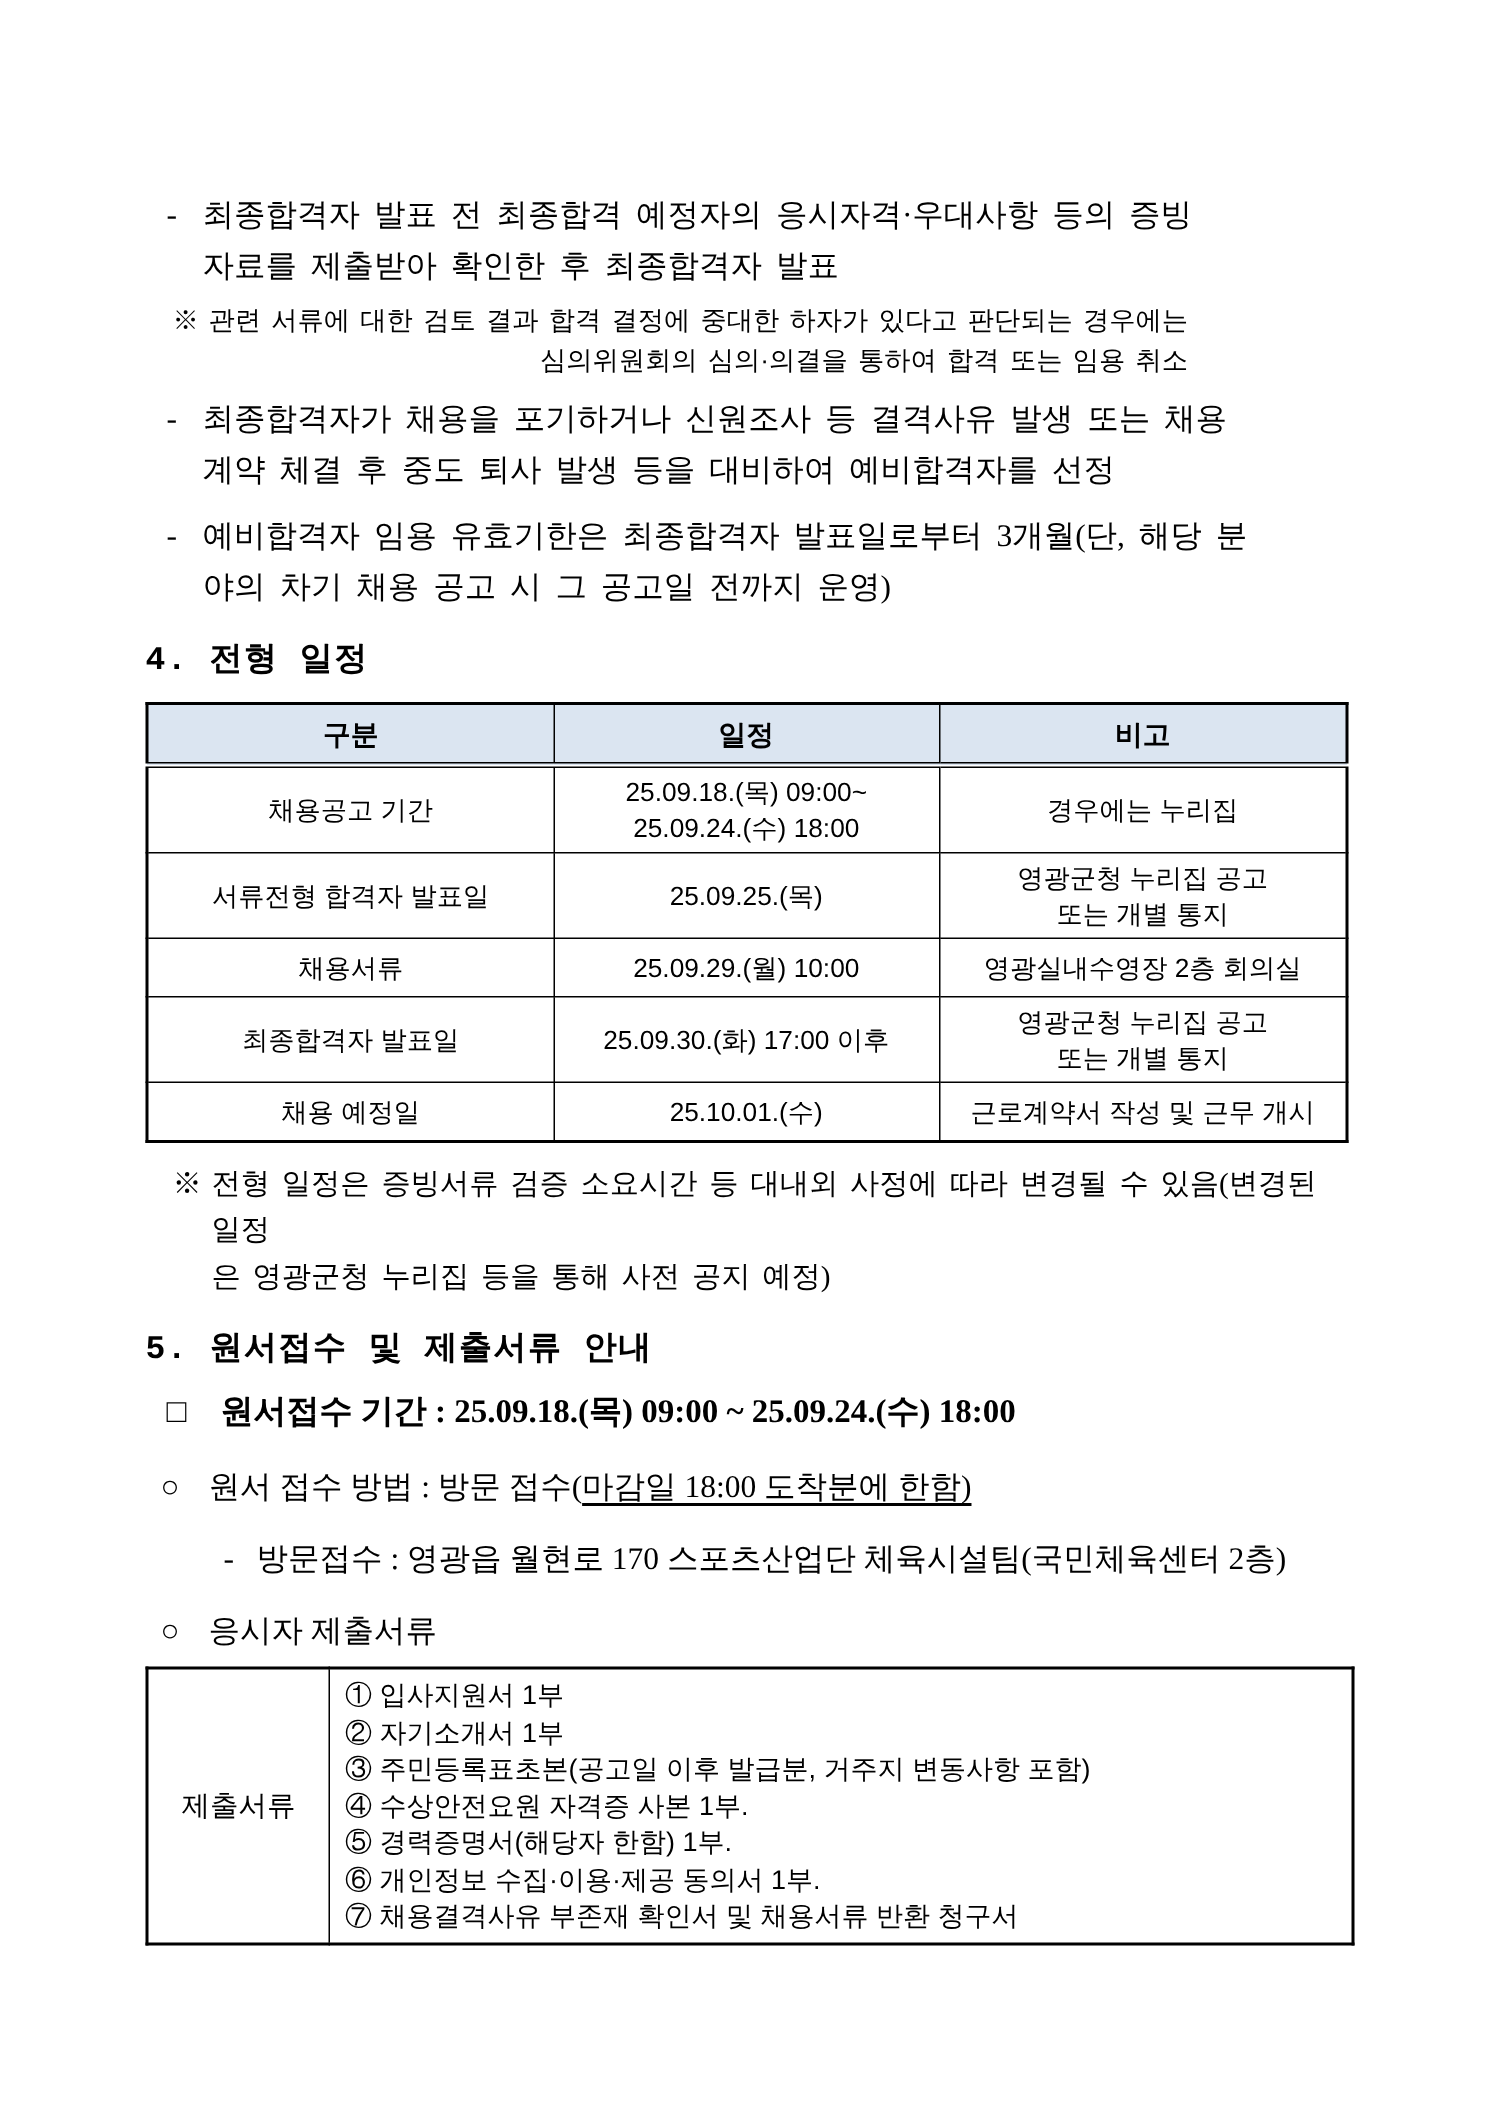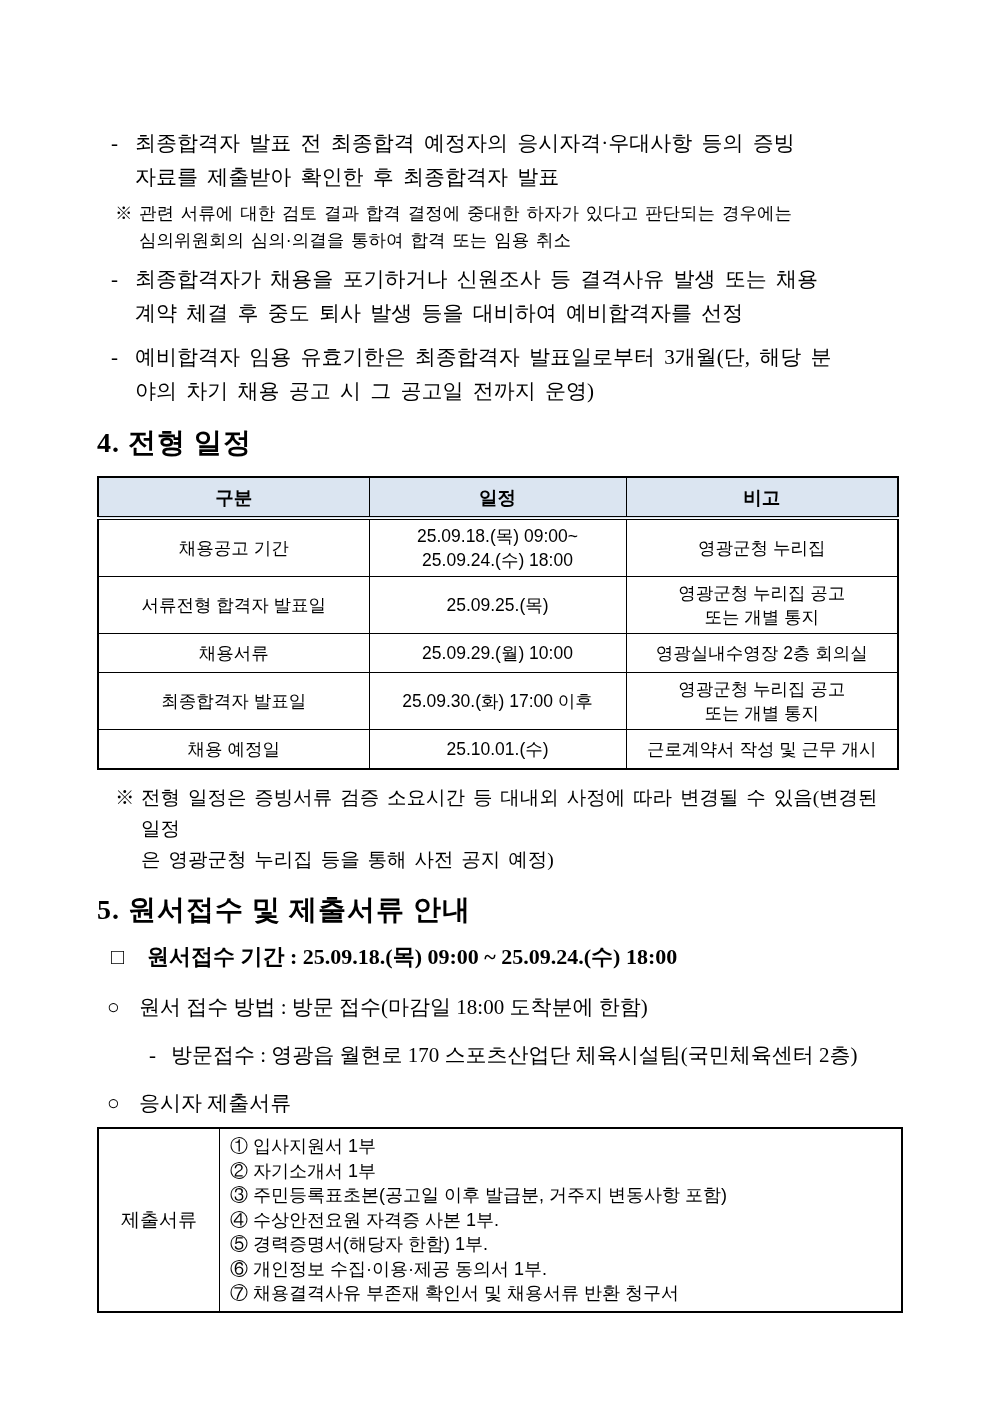--- a/index.html
+++ b/index.html
@@ -7,24 +7,24 @@
   .page{position:relative;width:992px;height:1403px;background:#fff;overflow:hidden;box-sizing:border-box;
         padding:126px 92px 0 97px;}
   
   .para{display:flex;align-items:flex-start;font-size:21px;line-height:34px;margin:0 0 0 14px;}
   .para .marker{flex:none;width:24px;}
   .para .ptext{white-space:pre-line;word-spacing:4px;}
   
   .gnote{display:flex;align-items:flex-start;font-family:"Liberation Sans", sans-serif;
          font-size:17.5px;line-height:27px;margin:6px 0 0 18px;}
   .gnote .marker{flex:none;width:24px;}
-  .gnote .ptext{white-space:pre-line;word-spacing:2px;}
+  .gnote .ptext{white-space:pre-line;word-spacing:2px;text-align:right;}
   .mt8{margin-top:8px;} .mt10{margin-top:10px;}
   
-  .heading{font-family:Liberation Serif, serif;font-weight:900;font-size:28px;
+  .heading{font-family:Liberation Mono, monospace;font-weight:900;font-size:22px;
            letter-spacing:1px;margin:16px 0 0 0;}
   .heading.h5{}
   
   table.sched{border-collapse:collapse;width:800px;margin:14px 0 0 0;
               font-family:"Liberation Sans", sans-serif;font-size:17.5px;table-layout:fixed;}
   table.sched th, table.sched td{border:1px solid #000;text-align:center;vertical-align:middle;
               padding:4px 4px;margin-left:36px;}
   table.sched{border:2px solid #000;}
   table.sched thead th{background:#dbe5f1;font-weight:bold;font-size:18.5px;height:30px;
               border-bottom:4px double #000;}
@@ -33,21 +33,21 @@
   
   .snote{display:flex;align-items:flex-start;font-size:19.5px;line-height:31px;margin:12px 0 0 18px;}
   .snote .marker{flex:none;width:26px;}
   .snote .ptext{white-space:pre-line;word-spacing:3px;}
   
   .sqline{display:flex;align-items:flex-start;font-size:22px;font-weight:bold;line-height:32px;
           margin:12px 0 0 14px;}
   .sqline .marker{flex:none;width:36px;font-weight:normal;font-size:22px;}
   .oline{display:flex;align-items:flex-start;font-size:21px;line-height:32px;margin:18px 0 0 10px;}
   .oline .marker{flex:none;width:32px;}
-  .u{text-underline-offset:4px;margin-top:14px;}
+  .u{text-decoration:underline;text-underline-offset:4px;margin-top:14px;}
   .dline{display:flex;align-items:flex-start;font-size:21px;line-height:32px;margin:16px 0 0 52px;}
   .dline .marker{flex:none;width:22px;}
   
   table.docs{border-collapse:collapse;width:806px;margin:8px 0 0 0;
              font-family:"Liberation Sans", sans-serif;font-size:18px;}
   table.docs{border:2px solid #000;}
   table.docs td{border:1px solid #000;vertical-align:middle;}
   table.docs td.label{width:118px;text-align:center;font-size:19px;}
   table.docs td.items{padding:5px 10px;}
   table.docs .doc-line{line-height:24.5px;text-align:left;}
@@ -99,21 +99,21 @@
     <tbody>
         <tr>
           <td>
             <div class="cell-line">채용공고 기간</div>
           </td>
           <td>
             <div class="cell-line">25.09.18.(목) 09:00~</div>
             <div class="cell-line">25.09.24.(수) 18:00</div>
           </td>
           <td>
-            <div class="cell-line">영광군청 누리집</div>
+            <div class="cell-line">경우에는 누리집</div>
           </td>
         </tr>
         <tr>
           <td>
             <div class="cell-line">서류전형 합격자 발표일</div>
           </td>
           <td>
             <div class="cell-line">25.09.25.(목)</div>
           </td>
           <td>

